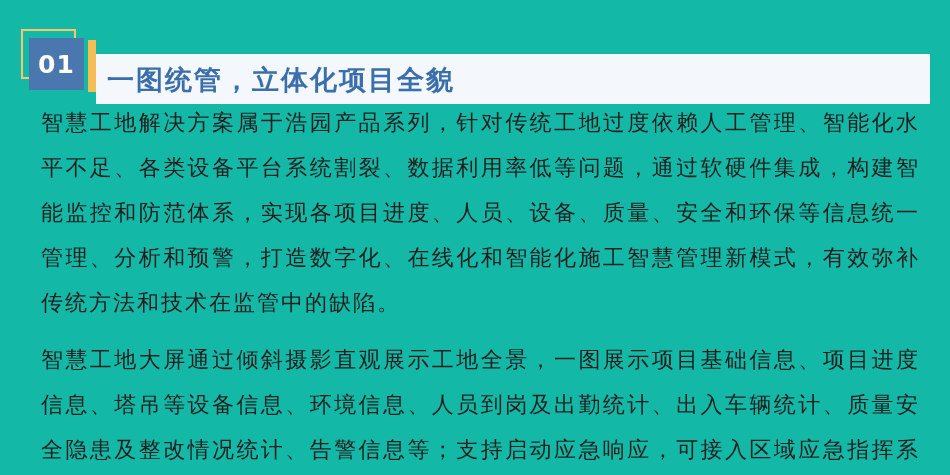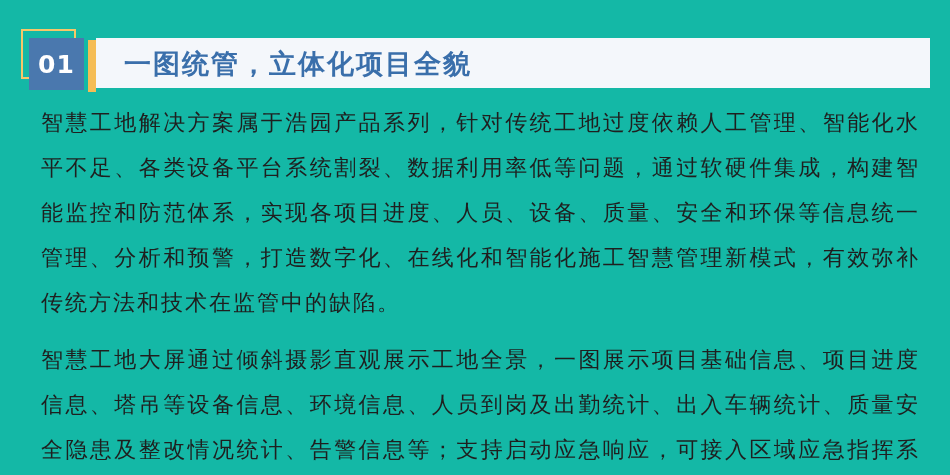--- a/index.html
+++ b/index.html
@@ -36,26 +36,26 @@
     letter-spacing: 1px;
   }
   .accent-bar {
     position: absolute;
     left: 88px; top: 40px;
     width: 8px; height: 52px;
     background: #f5bd55;
   }
   .title-bar {
     position: absolute;
-    left: 96px; top: 38px;
+    left: 96px; top: 54px;
     width: 834px; height: 50px;
     background: #f4f7fb;
     display: flex;
     align-items: center;
-    padding-left: 28px;
+    padding-left: 11px;
     text-align: right;
   }
   .title {
     color: #3a6fab;
     font-size: 27px;
     font-weight: bold;
     letter-spacing: 2px;
     line-height: 1;
   }
 

